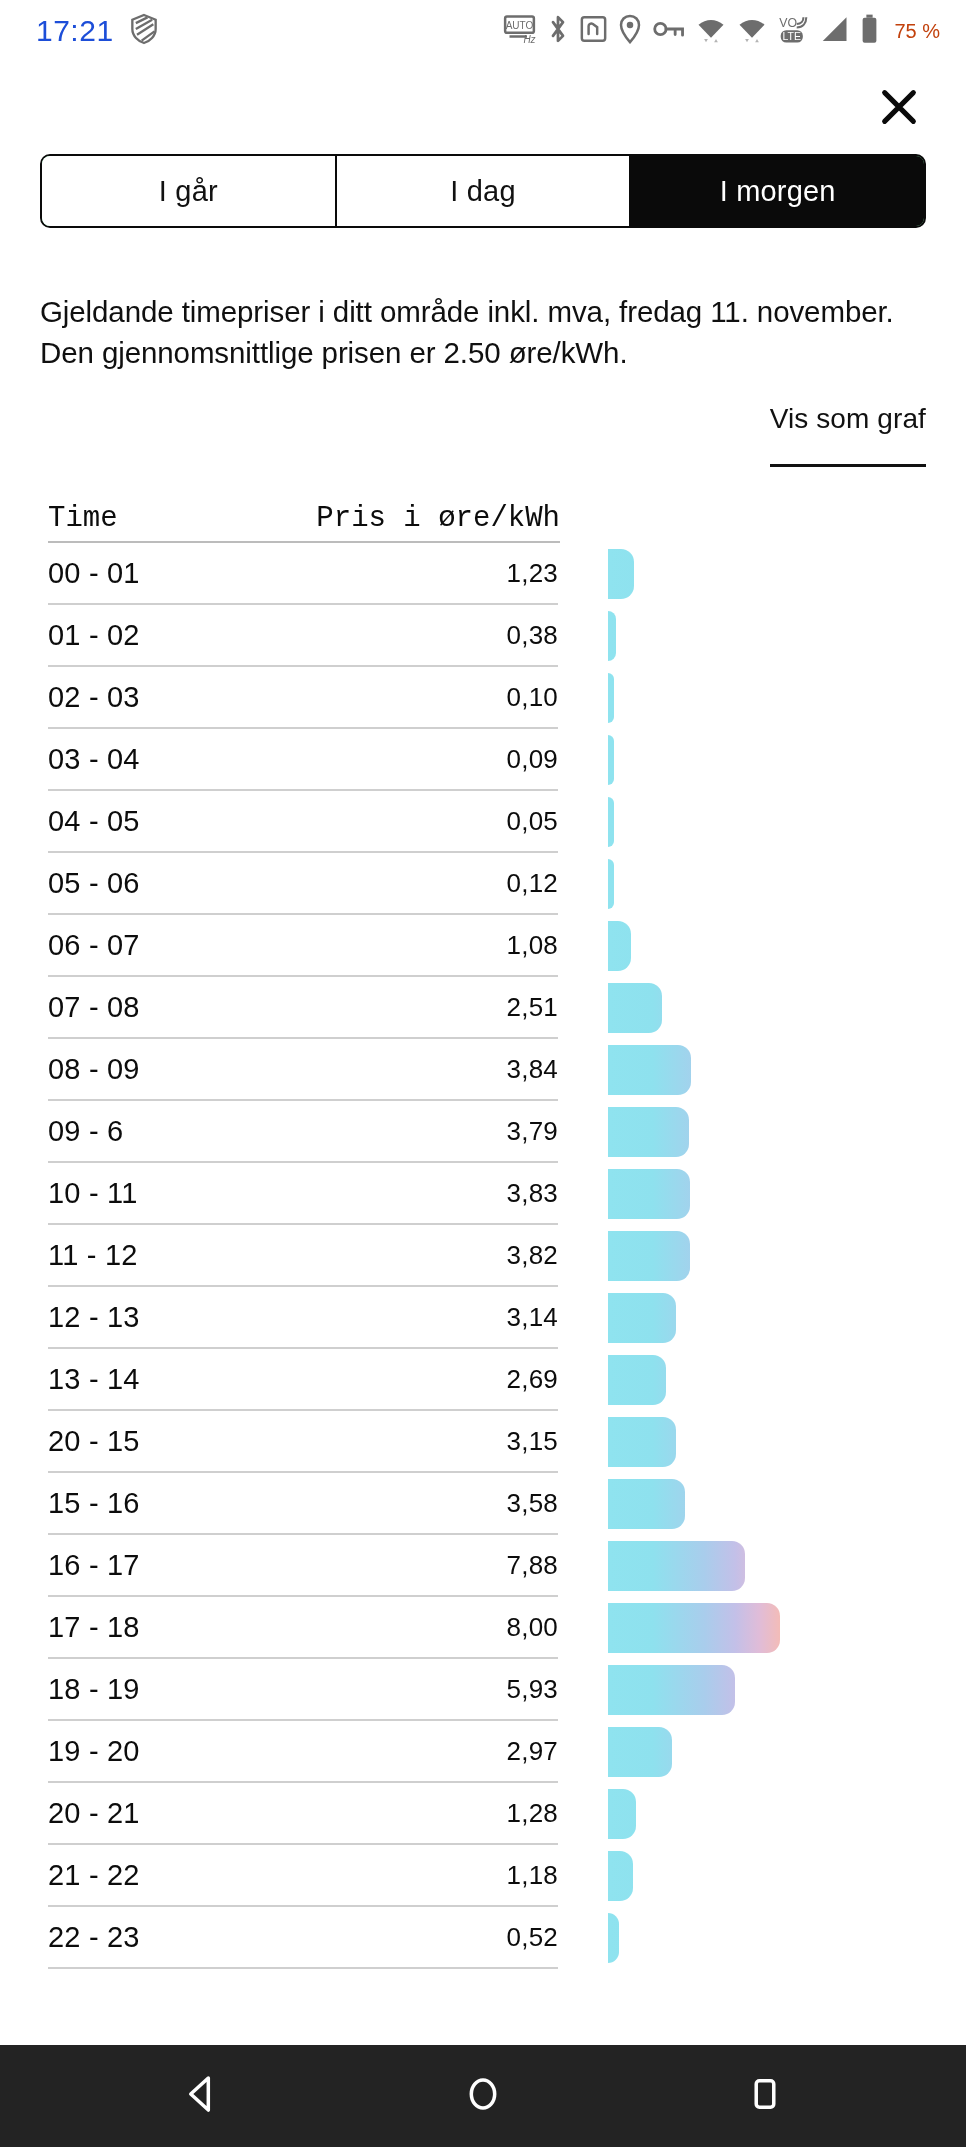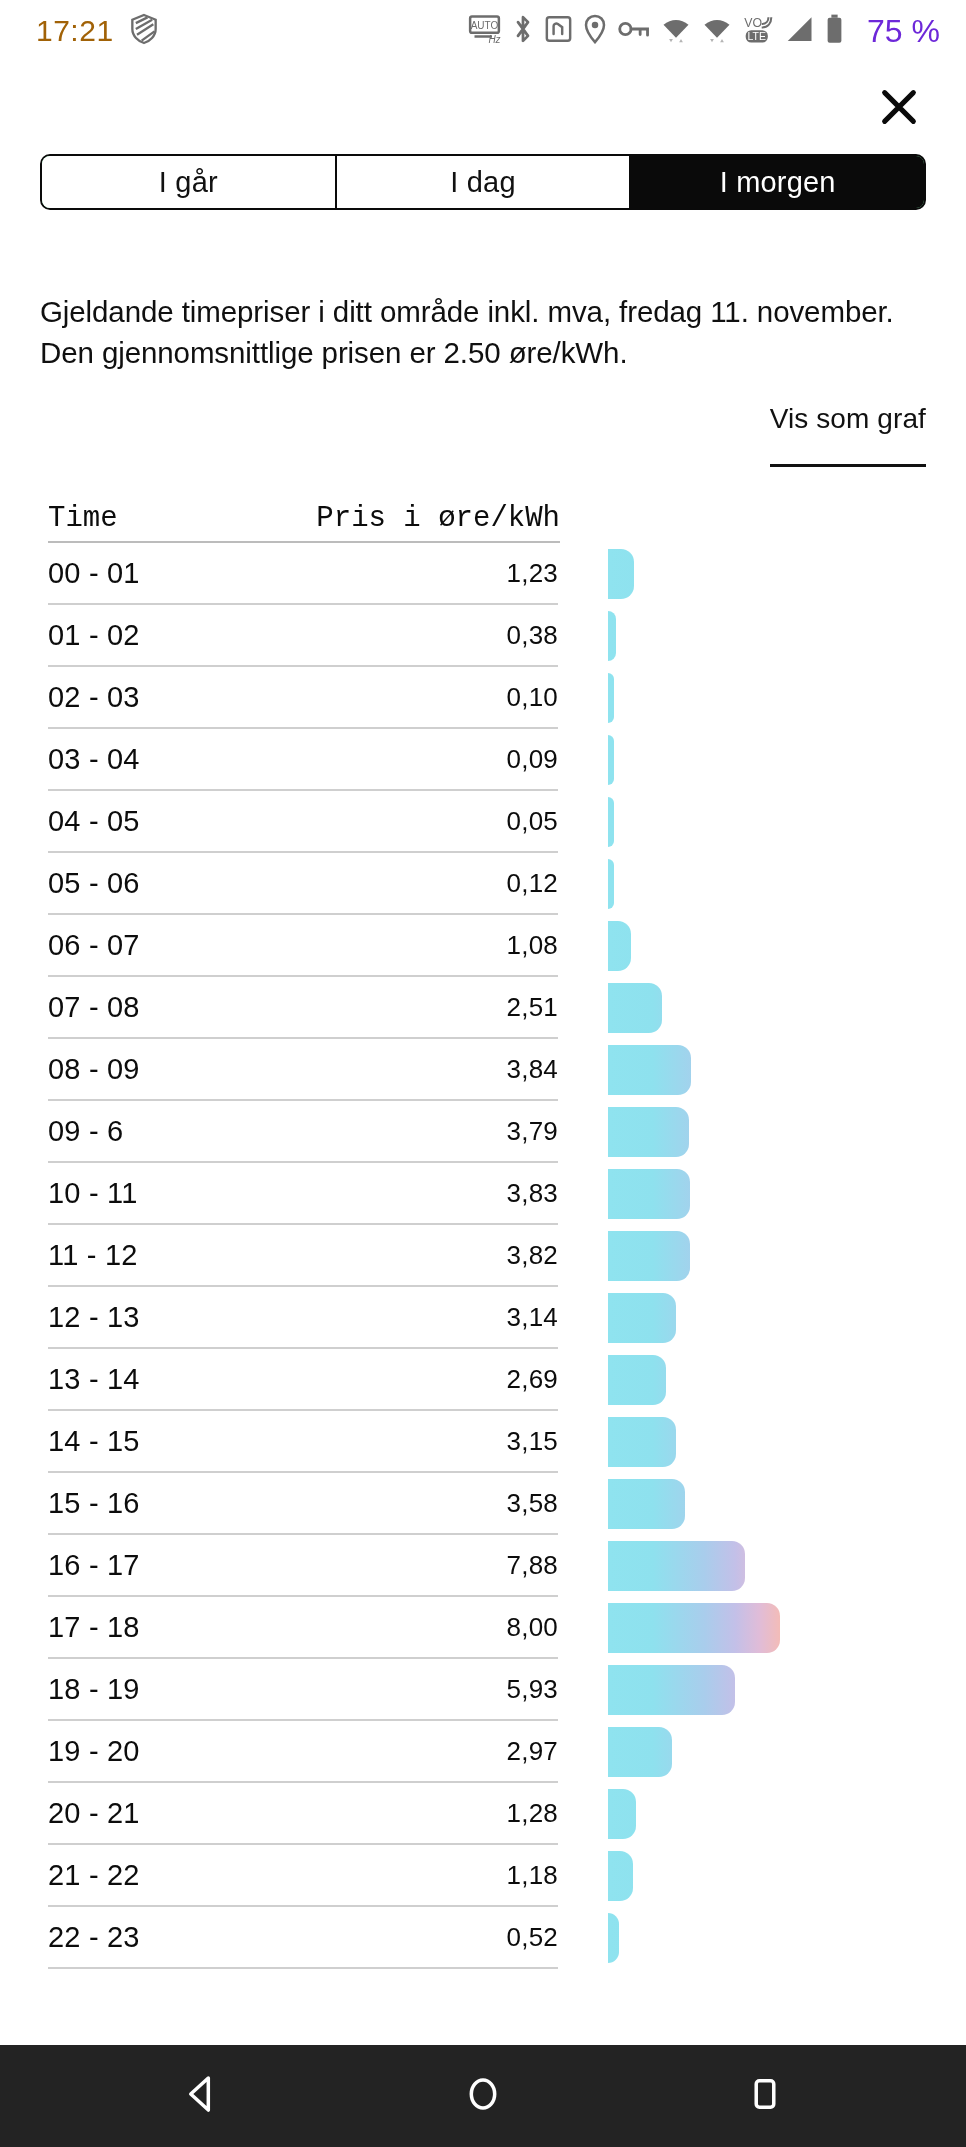--- a/index.html
+++ b/index.html
@@ -26,41 +26,41 @@
     height: 62px;
     flex: 0 0 62px;
     display: flex;
     align-items: center;
     padding: 0 26px 0 36px;
     background: #ffffff;
     color: #5a5a5a;
   }
   .status-clock {
     font-size: 30px;
-    color: #a16207;
+    color: #1d4ed8;
     letter-spacing: 0.5px;
     font-family: "Liberation Sans", sans-serif;
   }
   .status-left-icons {
     display: flex;
     align-items: center;
     gap: 12px;
     margin-left: 16px;
   }
   .status-right {
     margin-left: auto;
     display: flex;
     align-items: center;
     gap: 11px;
   }
   .sicon { display: block; }
   .battery-pct {
-    font-size: 32px;
-    color: #6d28d9;
-    margin-left: 12px;
+    font-size: 20px;
+    color: #c2410c;
+    margin-left: 4px;
     white-space: nowrap;
   }
 
   
   .close-row {
     flex: 0 0 92px;
     display: flex;
     align-items: center;
     justify-content: flex-end;
     padding-right: 40px;
@@ -79,21 +79,21 @@
   
   .tabs-wrap {
     flex: 0 0 96px;
     padding: 0 40px;
     display: flex;
     align-items: flex-start;
   }
   .tabs {
     display: flex;
     width: 100%;
-    height: 56px;
+    height: 74px;
     border: 2px solid #0a0a0a;
     border-radius: 10px;
     overflow: hidden;
     background: #86efac;
   }
   .tab {
     flex: 1 1 0;
     display: flex;
     align-items: center;
     justify-content: center;
@@ -412,21 +412,21 @@
             <span class="time">12 - 13</span>
             <span class="price">3,14</span>
             <span class="bar" style="width: 67.51px; background-size: 172px 100%;"></span>
           </div>
           <div class="row">
             <span class="time">13 - 14</span>
             <span class="price">2,69</span>
             <span class="bar" style="width: 57.835px; background-size: 172px 100%;"></span>
           </div>
           <div class="row">
-            <span class="time">14 - 15</span>
+            <span class="time">20 - 15</span>
             <span class="price">3,15</span>
             <span class="bar" style="width: 67.725px; background-size: 172px 100%;"></span>
           </div>
           <div class="row">
             <span class="time">15 - 16</span>
             <span class="price">3,58</span>
             <span class="bar" style="width: 76.97px; background-size: 172px 100%;"></span>
           </div>
           <div class="row">
             <span class="time">16 - 17</span>

